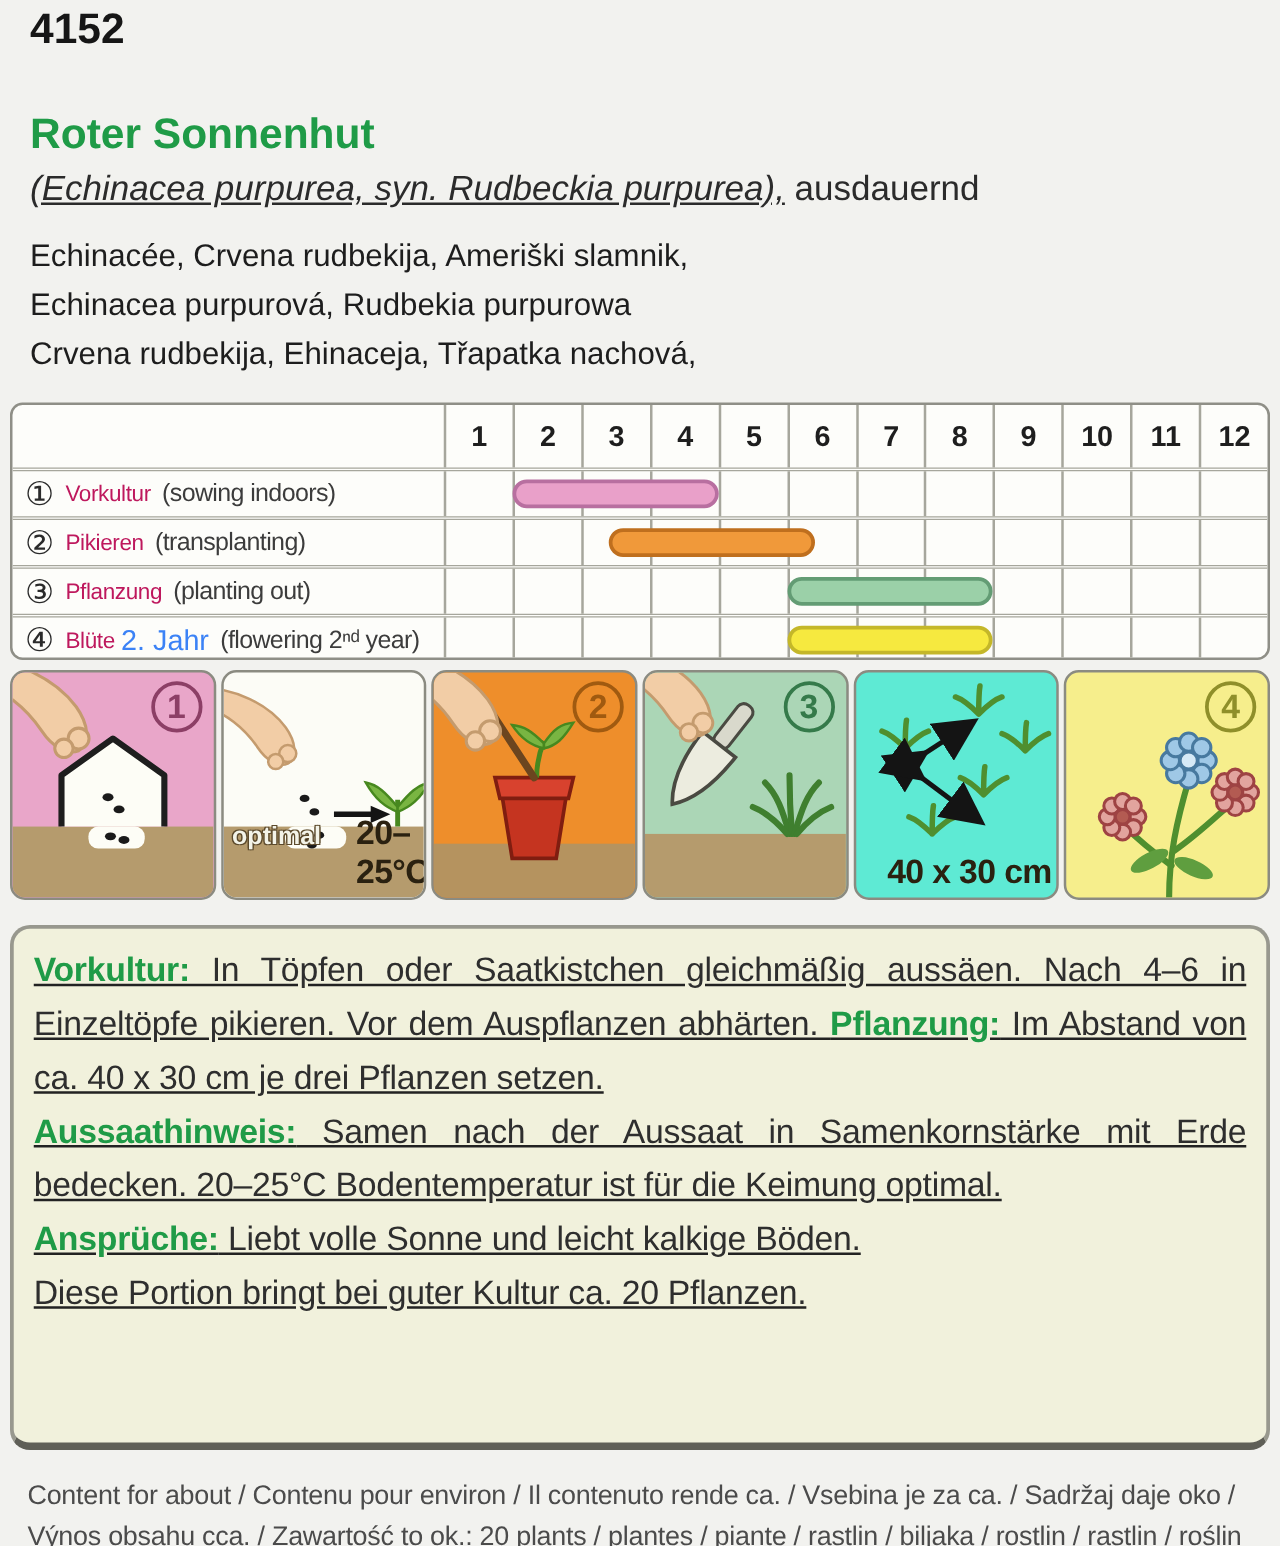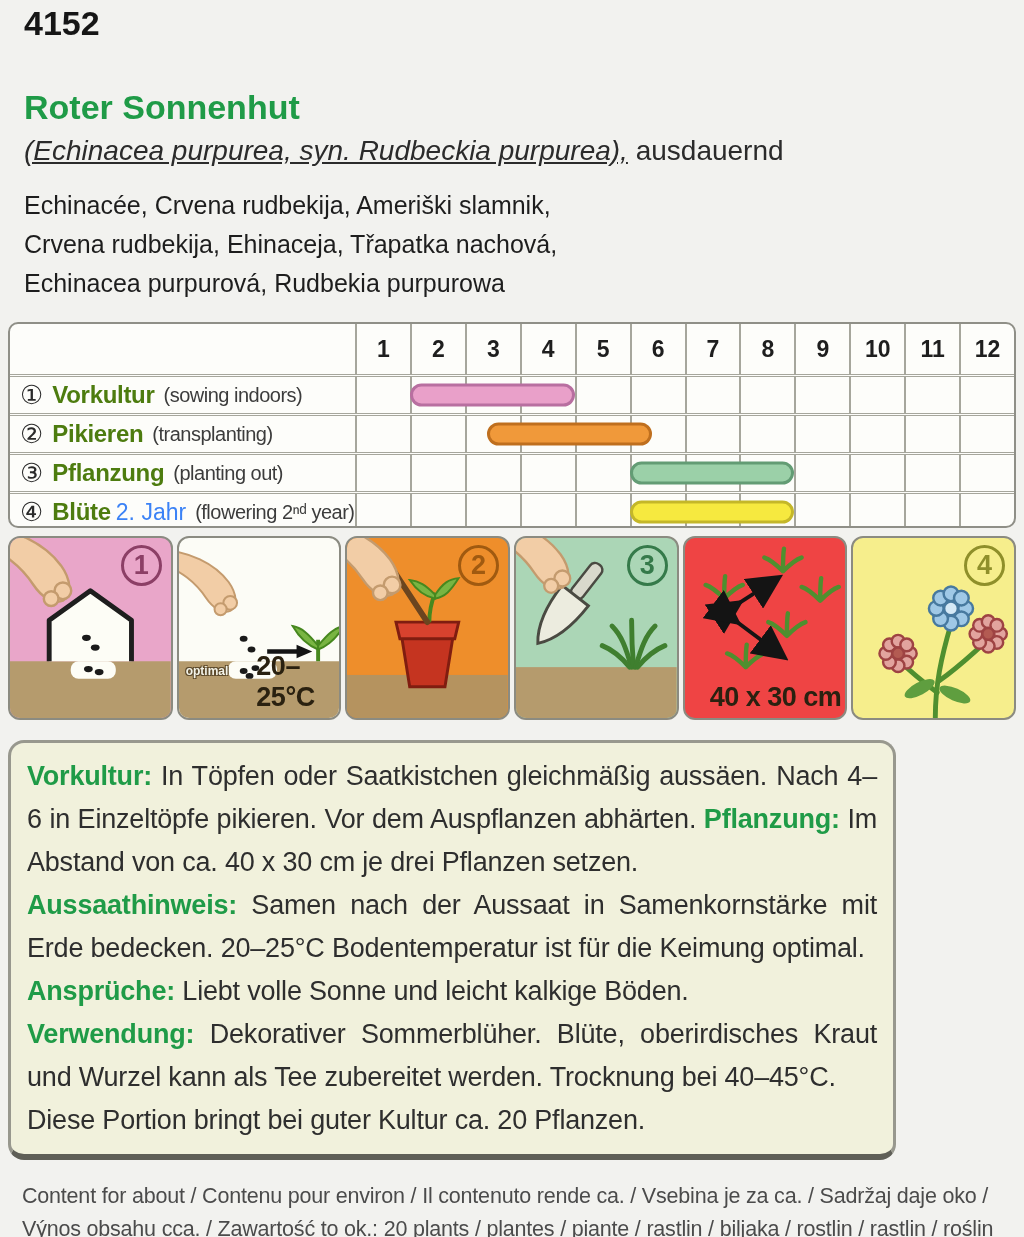--- a/index.html
+++ b/index.html
@@ -30,21 +30,21 @@
   }
   .cal-row{
     display:grid;grid-template-columns:345px 1fr;height:39px;
     border-top:3px double #a6a69c;box-sizing:border-box;
   }
   .cal-label{
     display:flex;align-items:center;padding-left:10px;gap:9px;
     white-space:nowrap;overflow:hidden;
   }
   .cal-num{font-size:26px;color:#2a2a2a;}
-  .cal-de{font-size:24px;font-weight:bold;color:#4d7c0f;letter-spacing:-0.3px;}
+  .cal-de{font-size:18px;font-weight:normal;color:#be185d;letter-spacing:-0.3px;}
   .cal-de2{font-size:23px;color:#3b82f6;margin-left:-4px;}
   .cal-en{font-size:20px;color:#3c3c3c;letter-spacing:-0.5px;}
   .cal-months{position:relative;display:grid;grid-template-columns:repeat(12,1fr);}
   .cal-bar{
     position:absolute;top:50%;transform:translateY(-50%);height:23px;
     border-radius:12px;border:3px solid;box-sizing:border-box;z-index:2;
   }
   
   .panels{position:absolute;top:536px;left:8px;width:1008px;height:184px;display:flex;gap:4px;}
   .panel{
@@ -52,51 +52,51 @@
     overflow:hidden;box-sizing:border-box;
   }
   .panel svg{position:absolute;inset:0;width:100%;height:100%;}
   .badge{
     position:absolute;top:7px;right:9px;width:41px;height:41px;border-radius:50%;
     border:3px solid;display:flex;align-items:center;justify-content:center;
     font-size:27px;font-weight:bold;box-sizing:border-box;z-index:3;
   }
   .cap-row{position:absolute;left:7px;right:4px;bottom:5px;display:flex;align-items:baseline;gap:7px;z-index:3;}
   .cap-small{
-    font-size:12px;font-weight:bold;color:#f3f3e8;
+    font-size:20px;font-weight:bold;color:#f3f3e8;
     text-shadow:1px 1px 0 #5c4a2c,-1px 1px 0 #5c4a2c,1px -1px 0 #5c4a2c,-1px -1px 0 #5c4a2c;
   }
   .cap-big{font-size:27px;font-weight:bold;color:#2a2110;letter-spacing:-0.5px;margin-left:21px;}
   .cap-center{position:absolute;left:0;right:0;bottom:5px;text-align:center;z-index:3;}
   
   .textbox{
-    position:absolute;top:740px;left:8px;width:888px;height:420px;
+    position:absolute;top:740px;left:8px;width:1008px;height:420px;
     background:#f1f1dc;border:3px solid #98988e;border-bottom:6px solid #5f5f57;
-    border-radius:16px;box-sizing:border-box;padding:12px 16px 0 16px;
+    border-radius:16px;box-sizing:border-box;padding:12px 16px 0 16px;text-decoration:underline;
   }
   .para{margin:0;font-size:27px;line-height:43px;color:#2e2e2e;text-align:justify;letter-spacing:-0.2px;}
   .ghead{font-weight:bold;color:#1f9b47;}
   
   .footer{
     position:absolute;top:1180px;left:22px;width:982px;
     font-size:21.5px;line-height:33px;color:#4b4b4b;letter-spacing:-0.2px;
   }
 </style>
 </head>
 <body>
 
 <div class="art-num">4152</div>
 <div class="title">Roter Sonnenhut</div>
 <div class="subtitle">
   <span class="lat">(Echinacea purpurea, syn. Rudbeckia purpurea),</span><span> ausdauernd</span>
 </div>
 <div class="synonyms">
   <div>Echinacée, Crvena rudbekija, Ameriški slamnik,</div>
+  <div>Echinacea purpurová, Rudbekia purpurowa</div>
   <div>Crvena rudbekija, Ehinaceja, Třapatka nachová,</div>
-  <div>Echinacea purpurová, Rudbekia purpurowa</div>
 </div>
 
 <div class="calendar">
   <div class="cal-header" id="cal-month-header">
     <div class="spacer"></div>
   <div class="cal-cell head">1</div>
       <div class="cal-cell head">2</div>
       <div class="cal-cell head">3</div>
       <div class="cal-cell head">4</div>
       <div class="cal-cell head">5</div>
@@ -291,21 +291,21 @@
       </g>
       <g transform="translate(-4,-10) scale(0.95)">
         <path d="M-30 -12 C 2 -10 34 4 52 28 C 62 42 64 58 54 64 C 44 68 32 60 24 48 C 12 30 -8 12 -34 6 Z" fill="#f2cda6" stroke="#c49b6e" stroke-width="2.5"></path>
         <circle cx="54" cy="54" r="8.5" fill="#f2cda6" stroke="#c49b6e" stroke-width="2.5"></circle>
         <circle cx="42" cy="62" r="7.5" fill="#f2cda6" stroke="#c49b6e" stroke-width="2.5"></circle>
       </g>
     </svg>
     <div class="badge" style="border-color:#357a4a;color:#357a4a;">3</div>
   </div>
 
-  <div class="panel" style="background: #ef4444;">
+  <div class="panel" style="background: #5eead4;">
     <svg viewBox="0 0 164 184" preserveAspectRatio="none">
       <defs>
         <marker id="ah" markerWidth="9" markerHeight="9" refX="6" refY="4.5" orient="auto">
           <polygon points="0,0 9,4.5 0,9" fill="#141414"></polygon>
         </marker>
       </defs>
       <g stroke="#4f8f2f" stroke-width="4.5" fill="none" stroke-linecap="round">
         <g transform="translate(40,62)">
             <path d="M0 0 C -8 -8 -13 -12 -19 -14 M0 0 C 0 -12 0 -17 1 -23 M0 0 C 8 -8 13 -12 19 -14"></path>
           </g>
@@ -376,20 +376,19 @@
       </g>
     </svg>
     <div class="badge" style="border-color:#8f8f2a;color:#8f8f2a;">4</div>
   </div>
 </div>
 
 <div class="textbox" id="instructions">
     <p class="para"><span class="ghead">Vorkultur:</span> In Töpfen oder Saatkistchen gleichmäßig aussäen. Nach 4–6 in Einzeltöpfe pikieren. Vor dem Auspflanzen abhärten. <span class="ghead">Pflanzung:</span> Im Abstand von ca. 40 x 30 cm je drei Pflanzen setzen.</p>
     <p class="para"><span class="ghead">Aussaathinweis:</span> Samen nach der Aussaat in Samenkornstärke mit Erde bedecken. 20–25°C Bodentemperatur ist für die Keimung optimal.</p>
     <p class="para"><span class="ghead">Ansprüche:</span> Liebt volle Sonne und leicht kalkige Böden.</p>
-    <p class="para"><span class="ghead">Verwendung:</span> Dekorativer Sommerblüher. Blüte, oberirdisches Kraut und Wurzel kann als Tee zubereitet werden. Trocknung bei 40–45°C.</p>
     <p class="para">Diese Portion bringt bei guter Kultur ca. 20 Pflanzen.</p>
   </div>
 
 <div class="footer">
   <div>Content for about / Contenu pour environ / Il contenuto rende ca. / Vsebina je za ca. / Sadržaj daje oko /</div>
   <div>Výnos obsahu cca. / Zawartość to ok.: 20 plants / plantes / piante / rastlin / biljaka / rostlin / rastlin / roślin</div>
 </div>
 
 </body></html>

